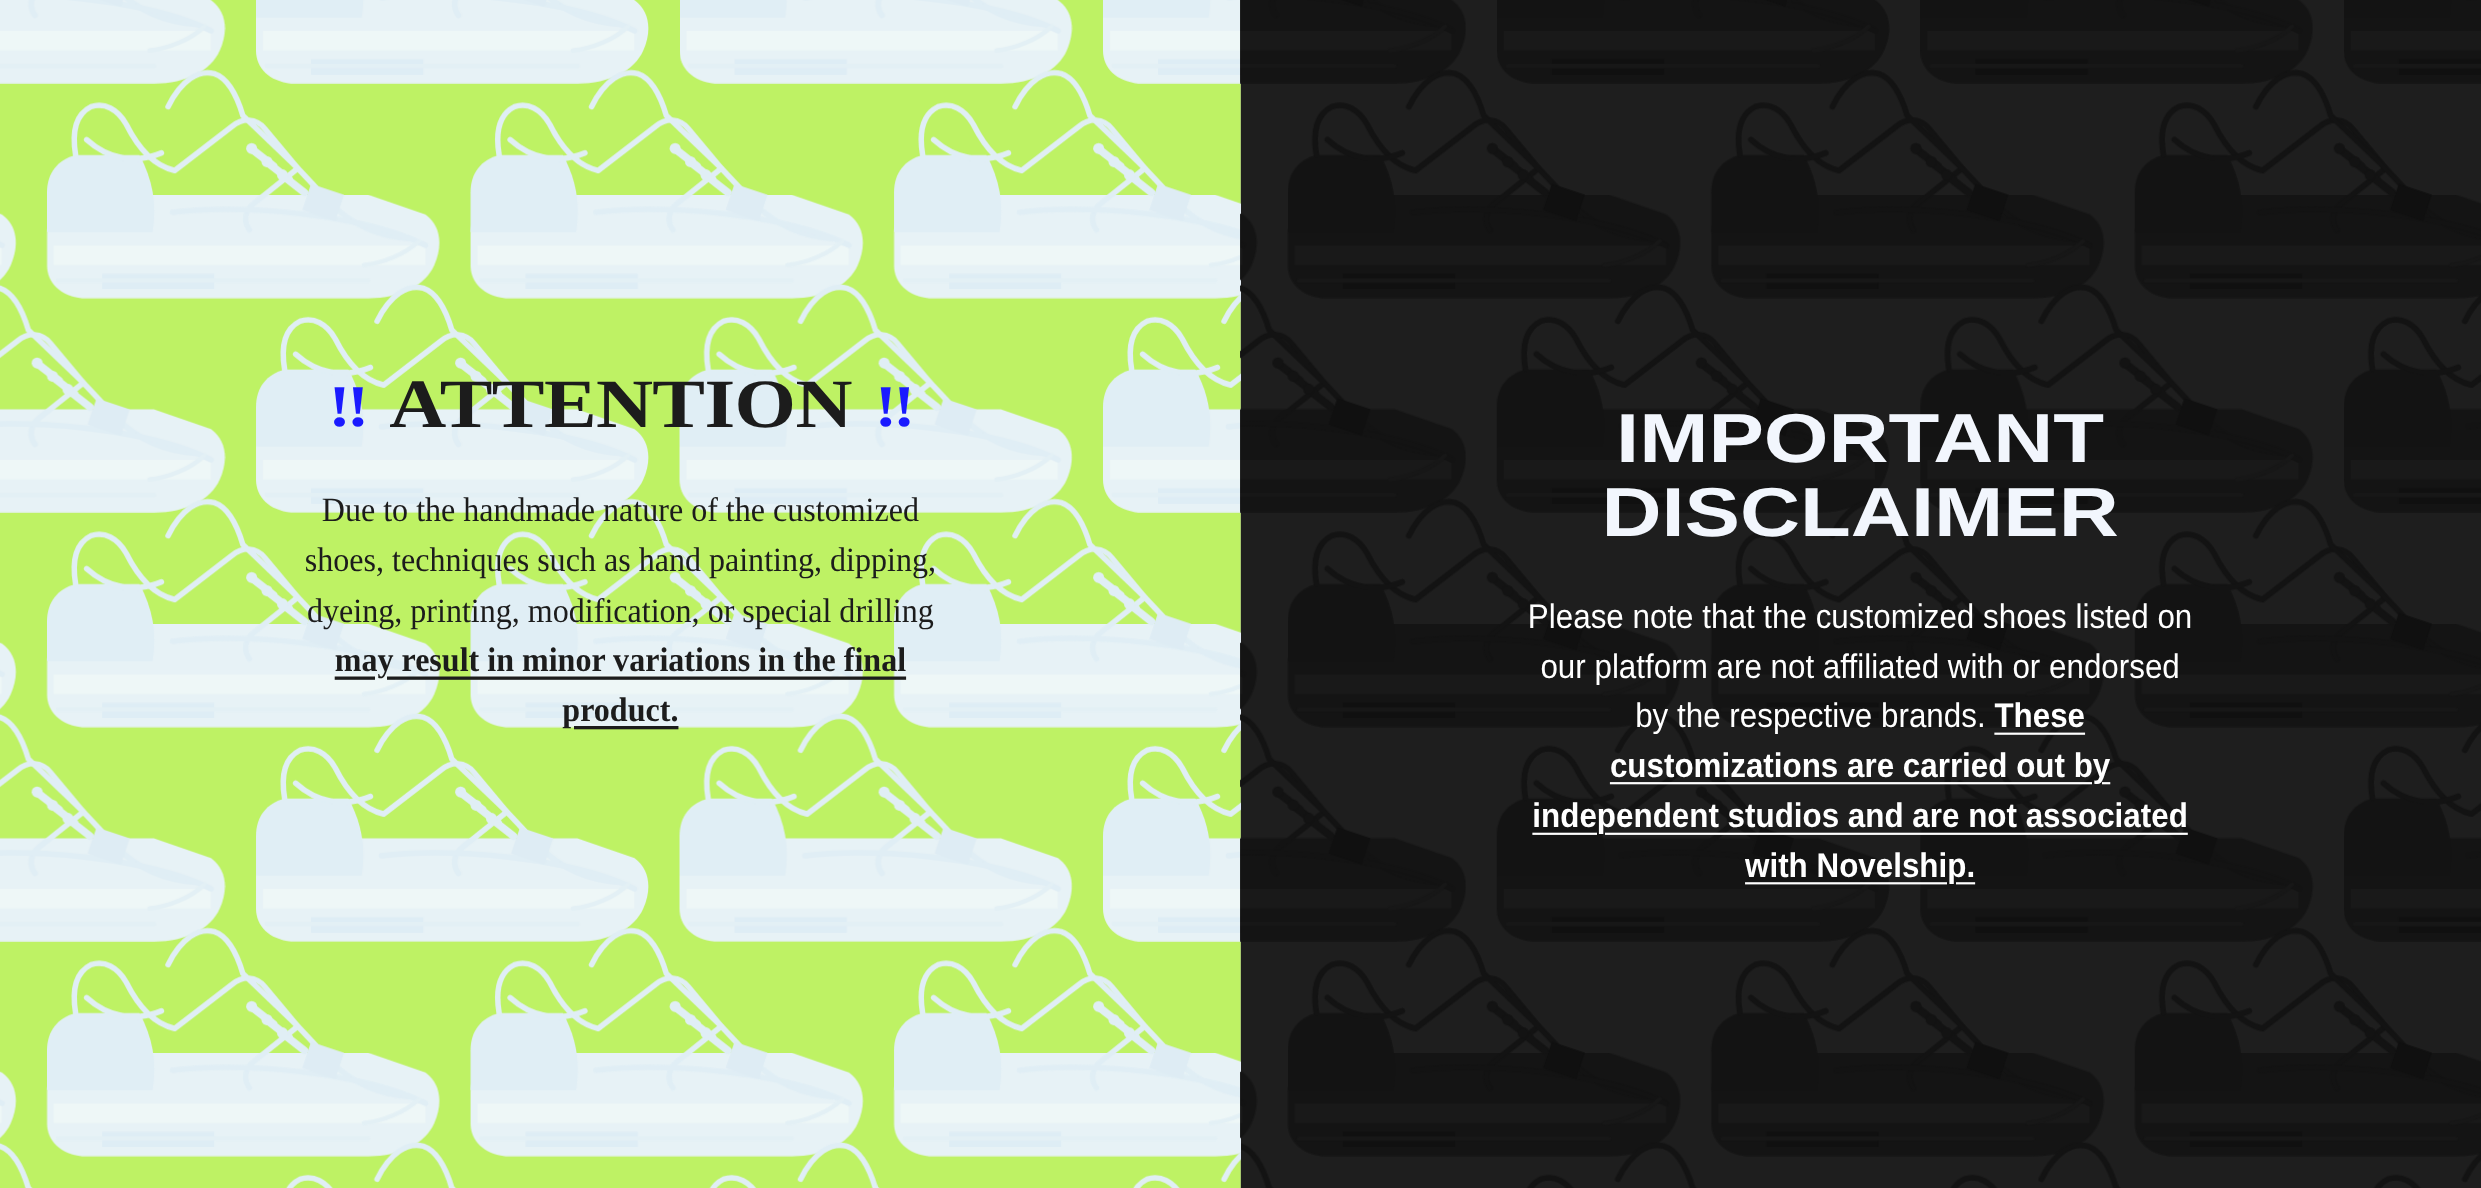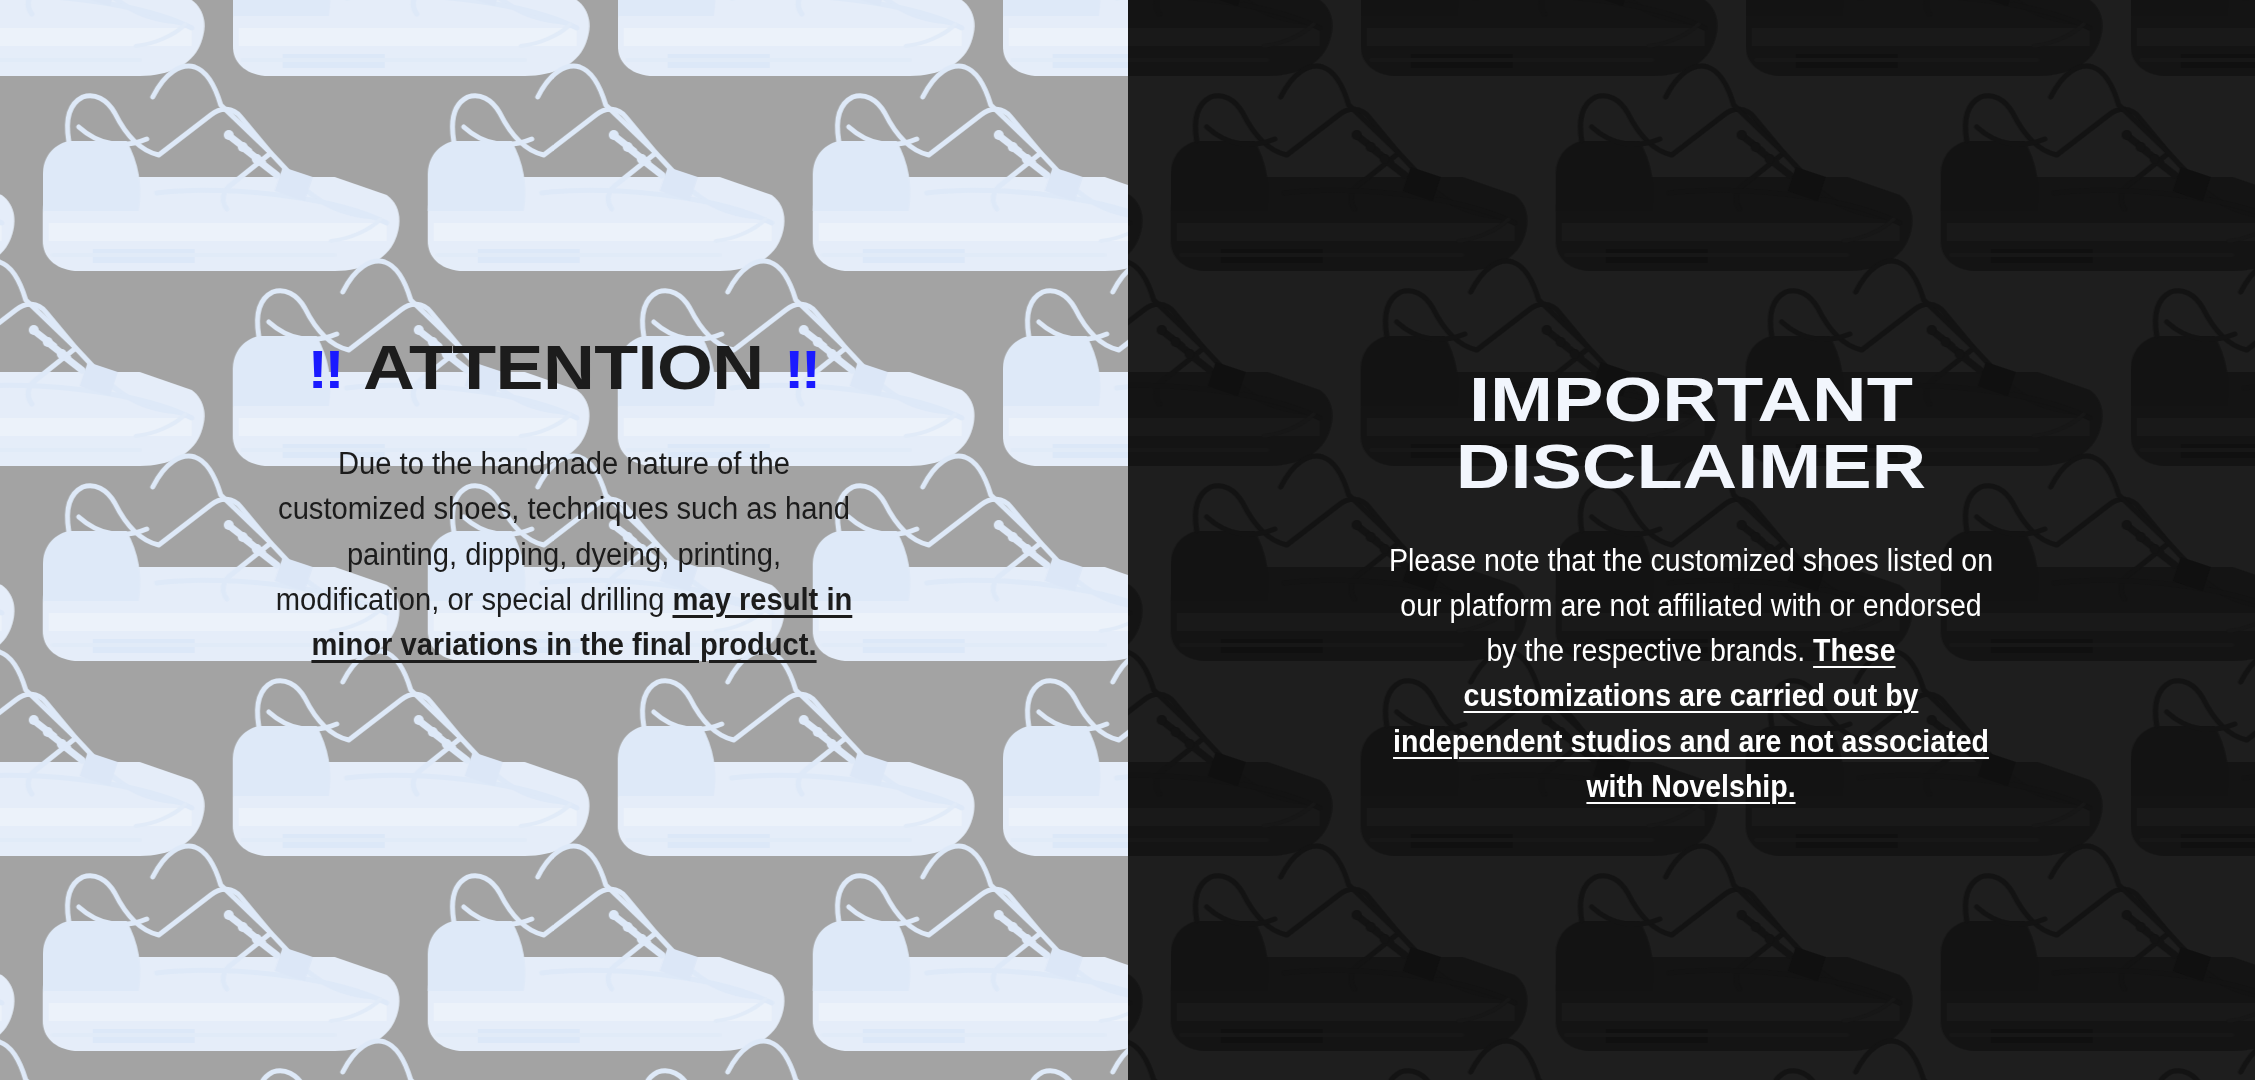--- a/index.html
+++ b/index.html
@@ -20,21 +20,21 @@
   }
 
   .panel {
     position: relative;
     width: 50%;
     height: 100%;
     overflow: hidden;
     box-sizing: border-box;
   }
 
-  .panel-light { background: #a3a3a3; }
+  .panel-light { background: #bef264; font-family: Liberation Serif, serif; }
   .panel-dark  { background: #1e1e1e; }
 
   
   .pattern {
     position: absolute;
     inset: 0;
     pointer-events: none;
     z-index: 0;
   }
   .pattern svg { display: block; width: 100%; height: 100%; }

